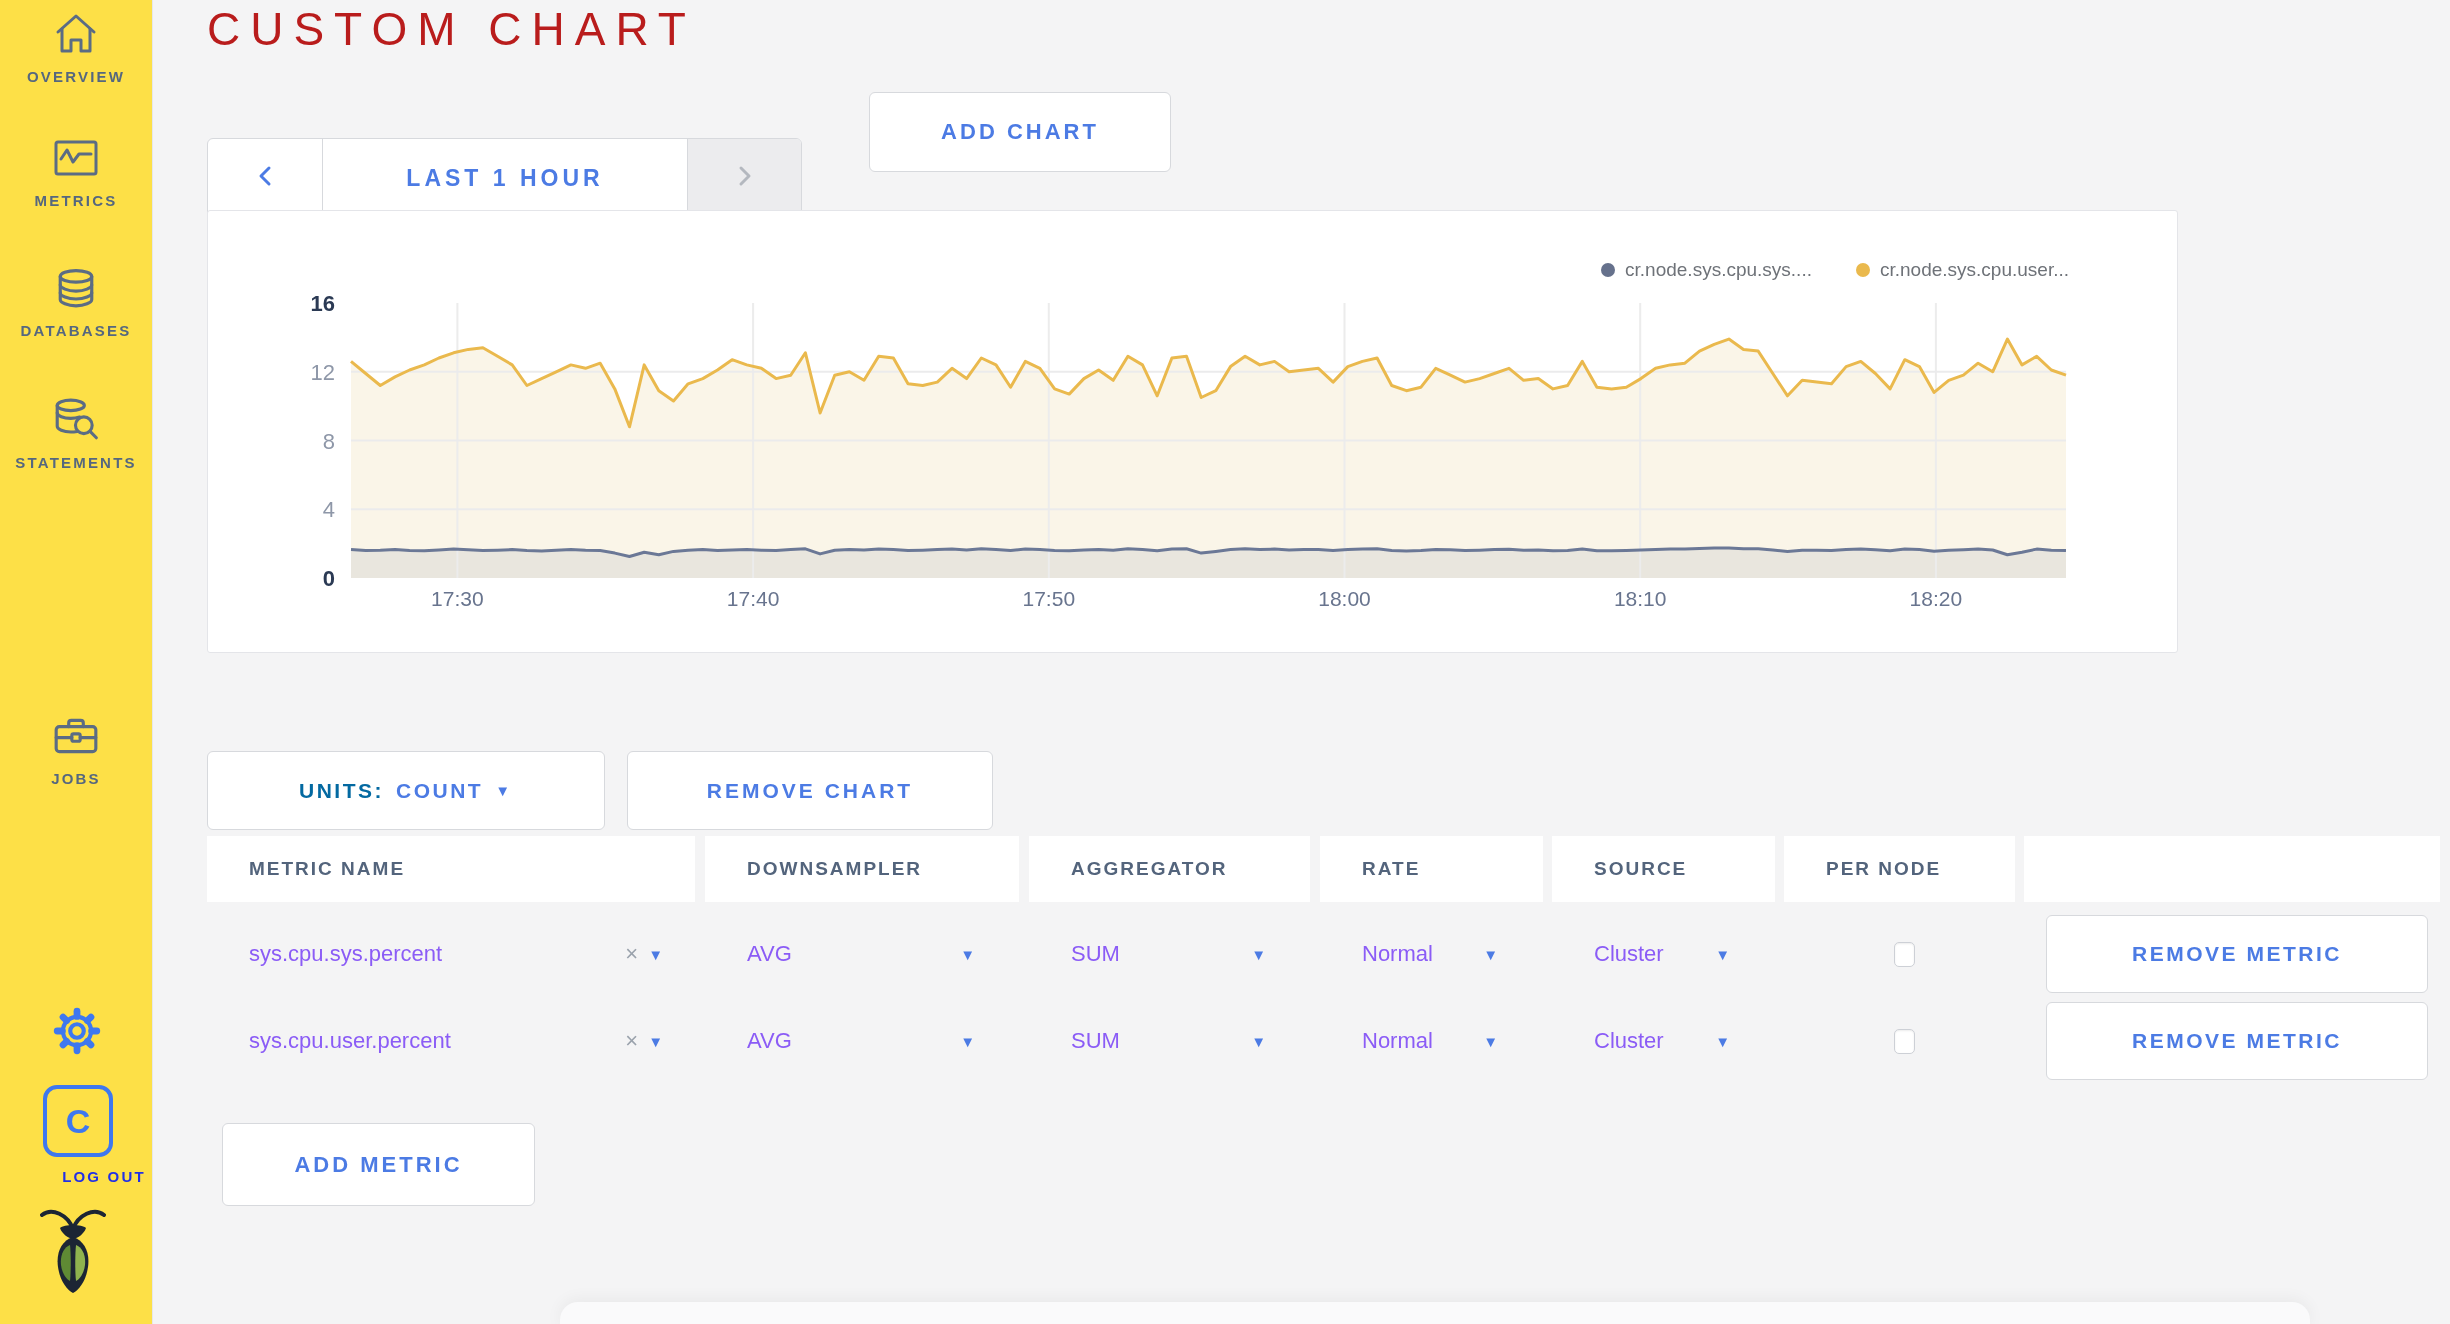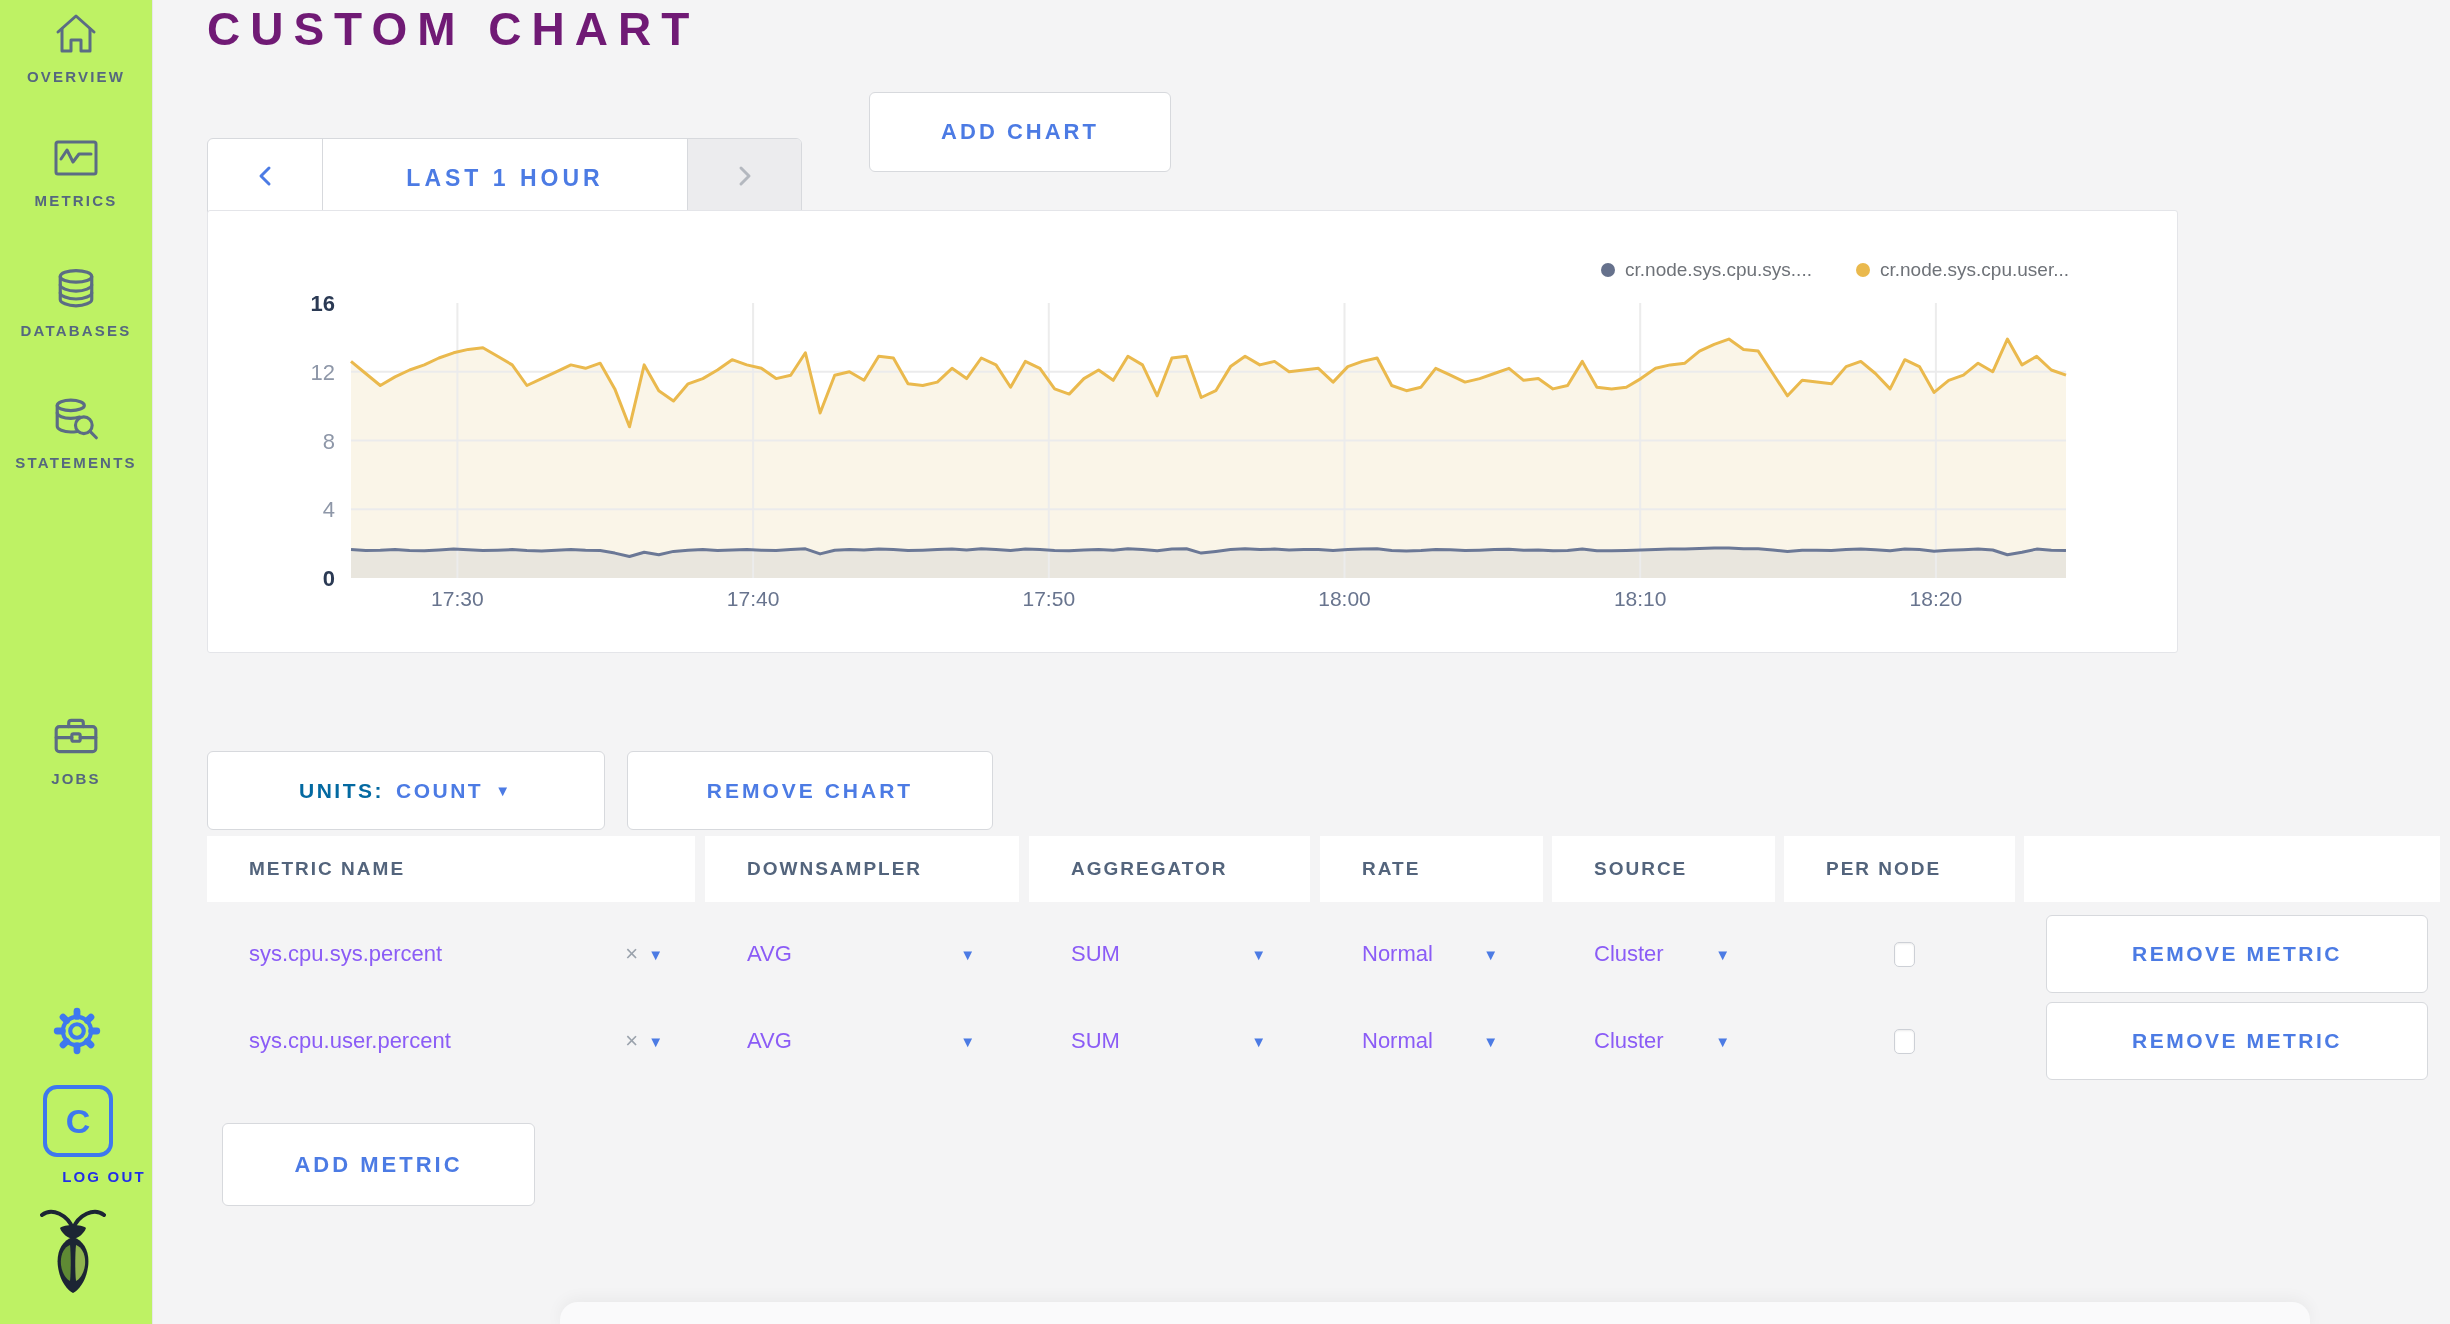--- a/index.html
+++ b/index.html
@@ -1,27 +1,27 @@
 <!DOCTYPE html>
 <html><head>
 <meta charset="utf-8">
 <style>
   html,body{margin:0;padding:0;}
   body{font-family:"Liberation Sans", sans-serif; background:#f4f4f5;}
   .stage{position:relative;width:2450px;height:1324px;overflow:hidden;background:#f4f4f5;}
   .abs{position:absolute;}
 
   
-  .sidebar{position:absolute;left:0;top:0;width:152px;height:1324px;background:#bef264;border-right:1px solid #e6e7e9;}
+  .sidebar{position:absolute;left:0;top:0;width:152px;height:1324px;background:#fde047;border-right:1px solid #e6e7e9;}
   .nav-item{position:absolute;left:0;width:152px;display:flex;flex-direction:column;align-items:center;cursor:pointer;}
   .nav-label{margin-top:8px;font-size:15px;font-weight:bold;letter-spacing:2.2px;color:#55677f;}
   .logout-label{color:#2230e6;margin-left:28px;}
 
   
-  .page-title{position:absolute;left:207px;top:2px;font-size:46px;font-weight:700;letter-spacing:10px;color:#701a75;}
+  .page-title{position:absolute;left:207px;top:2px;font-size:46px;font-weight:400;letter-spacing:10px;color:#b91c1c;}
 
   
   .btn{background:#ffffff;border:1px solid #d7d9dd;border-radius:6px;display:flex;align-items:center;justify-content:center;
        color:#4c7be4;font-weight:bold;letter-spacing:3px;cursor:pointer;box-sizing:border-box;}
   .btn-lg{font-size:22px;}
 
   
   .timesel{position:absolute;left:207px;top:92px;width:595px;height:80px;background:#fff;border:1px solid #d7d9dd;border-radius:6px;display:flex;box-sizing:border-box;overflow:hidden;margin-top:46px;}
   .ts-seg{display:flex;align-items:center;justify-content:center;}
   .ts-prev{width:114px;border-right:1px solid #d7d9dd;cursor:pointer;}

